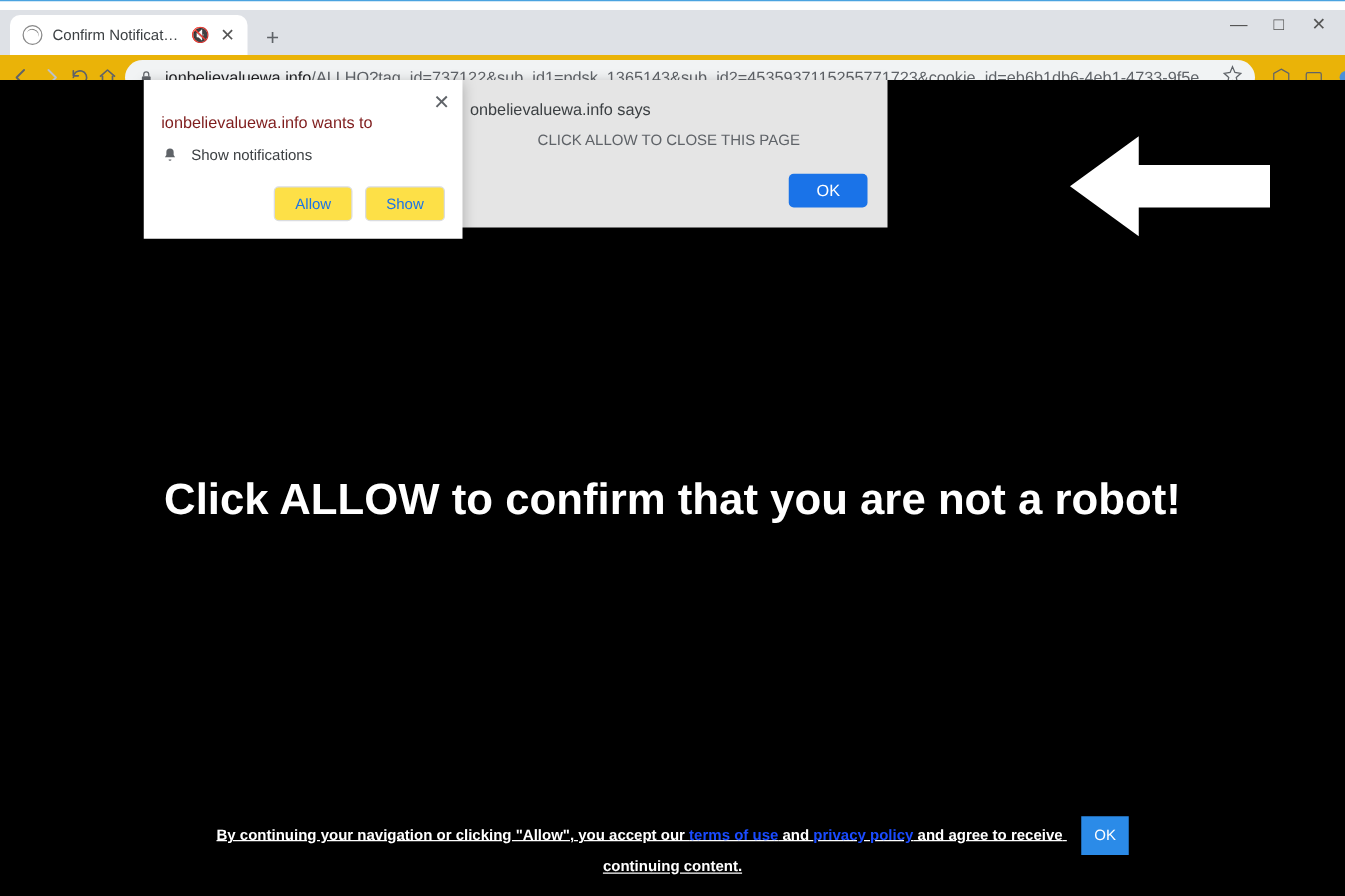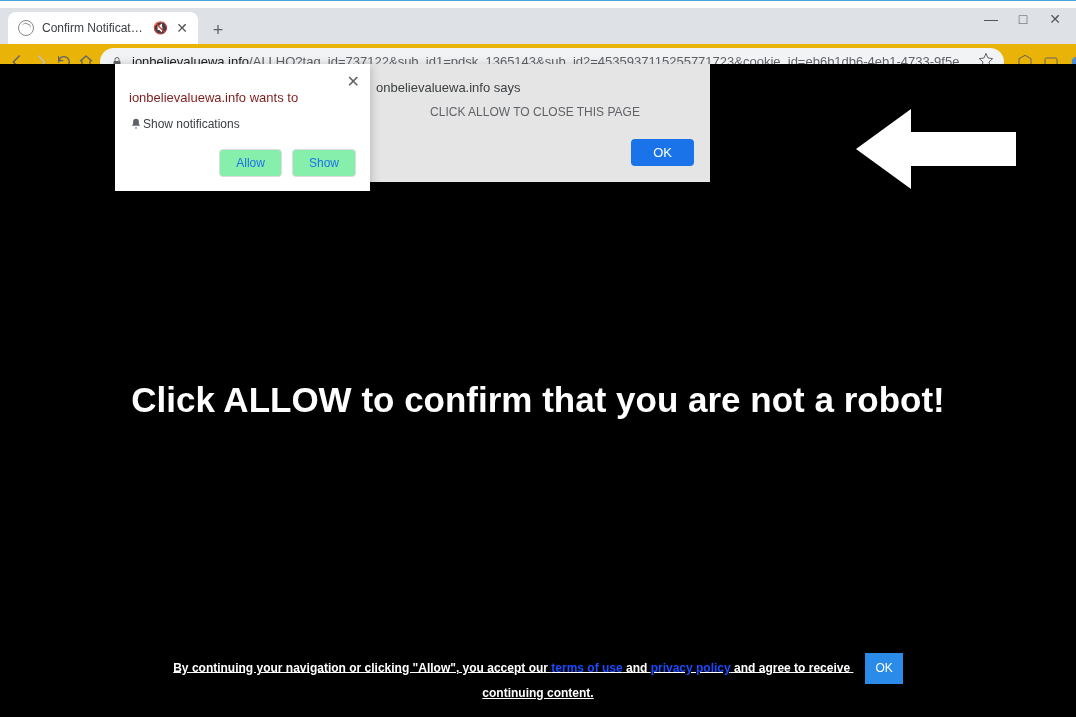--- a/index.html
+++ b/index.html
@@ -32,24 +32,24 @@
 .ext-icons { display: flex; gap: 8px; align-items: center; padding: 0 6px; }
 .ext-icons span { width: 18px; height: 18px; display: flex; align-items: center; justify-content: center; color: #5f6368; }
 
 
 .content { position: absolute; top: 64px; left: 0; right: 0; bottom: 0; background: #000; }
 
 
 .perm-popup { position: absolute; top: 0; left: 115px; width: 255px; background: #fff; box-shadow: 0 2px 10px rgba(0,0,0,0.25); z-index: 30; padding: 14px 14px 14px 14px; }
 .perm-popup .prompt { font-size: 13px; color: #7f1d1d; margin-bottom: 12px; margin-top: 12px; }
 .perm-popup .close-x { position: absolute; top: 8px; right: 10px; font-size: 16px; color: #5f6368; cursor: pointer; }
-.perm-row { display: flex; align-items: center; font-size: 12px; color: #3c4043; margin-bottom: 18px; }
+.perm-row { display: flex; align-items: center; gap: 10px; font-size: 12px; color: #3c4043; margin-bottom: 18px; }
 .perm-row .bell { width: 14px; height: 14px; }
 .perm-actions { display: flex; justify-content: flex-end; gap: 10px; }
-.perm-actions button { padding: 6px 16px; font-size: 12px; border: 1px solid #dadce0; background: #86efac; color: #1a73e8; border-radius: 4px; cursor: pointer; }
+.perm-actions button { padding: 6px 16px; font-size: 12px; border: 1px solid #dadce0; background: #fde047; color: #1a73e8; border-radius: 4px; cursor: pointer; }
 
 
 .alert-dialog { position: absolute; top: 0; left: 360px; width: 350px; background: #e5e5e5; box-shadow: 0 2px 10px rgba(0,0,0,0.25); z-index: 20; padding: 16px; }
 .alert-dialog .origin { font-size: 13px; color: #3c4043; margin-bottom: 10px; }
 .alert-dialog .msg { font-size: 12px; color: #5f6368; margin-bottom: 20px; text-align: center; }
 .alert-dialog .actions { display: flex; justify-content: flex-end; }
 .alert-dialog .actions button { padding: 6px 22px; font-size: 13px; background: #1a73e8; color: #fff; border: none; border-radius: 4px; cursor: pointer; }
 
 
 .arrow { position: absolute; top: 40px; right: 60px; z-index: 10; }

